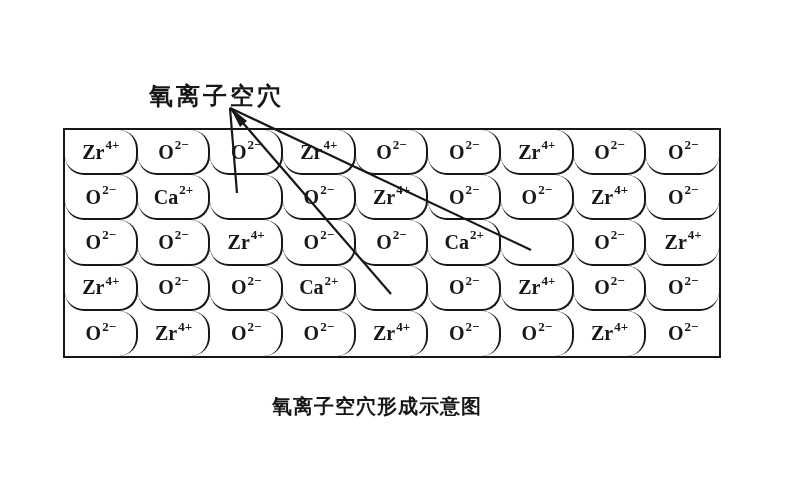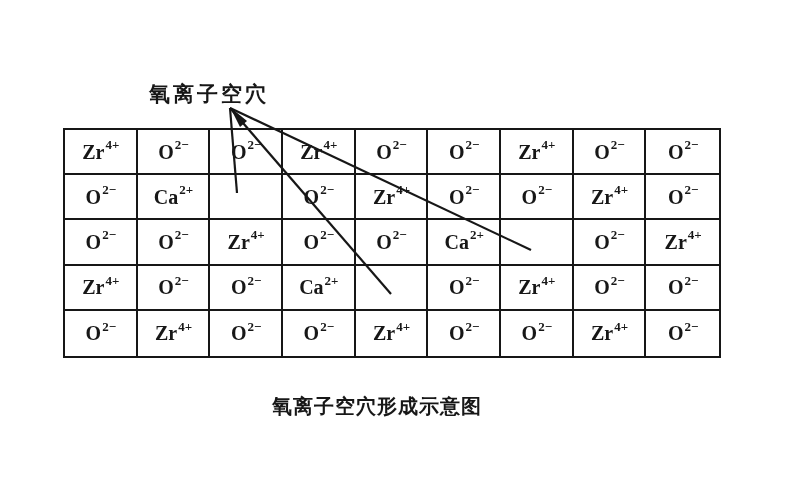--- a/index.html
+++ b/index.html
@@ -6,38 +6,39 @@
   * { margin:0; padding:0; box-sizing:border-box; }
   html,body { background:#fff; }
   .stage{
     position:relative; width:800px; height:500px;
     background:var(--paper); overflow:hidden;
     font-family:"Liberation Sans","DejaVu Sans",sans-serif;
     color:var(--ink);
   }
   .vacancy-label{
     position:absolute; left:149px; top:80px;
-    font-size:21px; font-weight:700; letter-spacing:3px;
+    font-size:24px; font-weight:700; letter-spacing:3px;
     color:var(--ink); white-space:nowrap;
   }
   .lattice{
     position:absolute; left:63px; top:128px; width:658px; height:230px;
     border:2px solid var(--ink);
     display:grid;
     grid-template-columns:repeat(9,1fr);
     grid-template-rows:repeat(5,1fr);
     background:var(--paper);
   }
   .cell{
     border-right:2px solid var(--ink);
     border-bottom:2px solid var(--ink);
     display:flex; align-items:center; justify-content:center;
     font-family:"Liberation Serif","DejaVu Serif",serif;
     font-weight:700; font-size:20px; color:var(--ink);
     line-height:1;
+    border-radius:19px;
   }
   .cell:nth-child(9n){ border-right:none; }
   .cell:nth-child(n+37){ border-bottom:none; }
   .cell sup{
     font-size:13px; line-height:1;
     position:relative; top:-7px; left:1px;
     font-weight:700;
   }
   .pointers{
     position:absolute; left:0; top:0; width:800px; height:500px;

